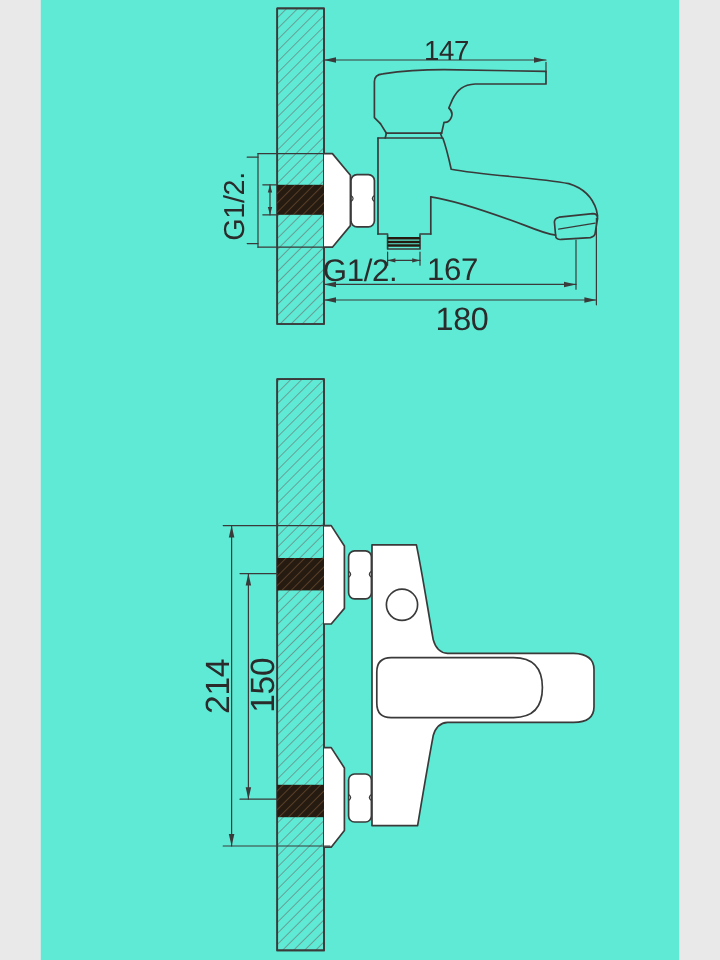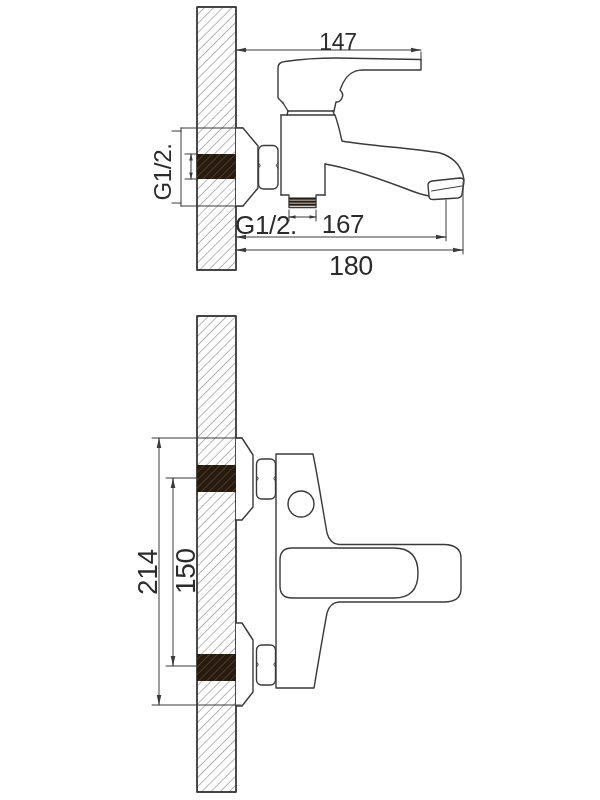--- a/index.html
+++ b/index.html
@@ -1,17 +1,17 @@
 <!DOCTYPE html>
 <html><head>
 <meta charset="utf-8">
 <style>
   html,body{margin:0;padding:0;background:#e9e9e9;}
   .page{
-    width:600px;height:800px;margin:0 auto;background:#ffffff;
+    width:532px;height:800px;margin:0 auto;background:#5eead4;
     position:relative;overflow:hidden;
     font-family:"Liberation Sans", sans-serif;
   }
   svg{display:block;}
   text{
     font-family:"Liberation Sans", sans-serif;
     letter-spacing:-0.3px;
   }
 </style>
 </head>

